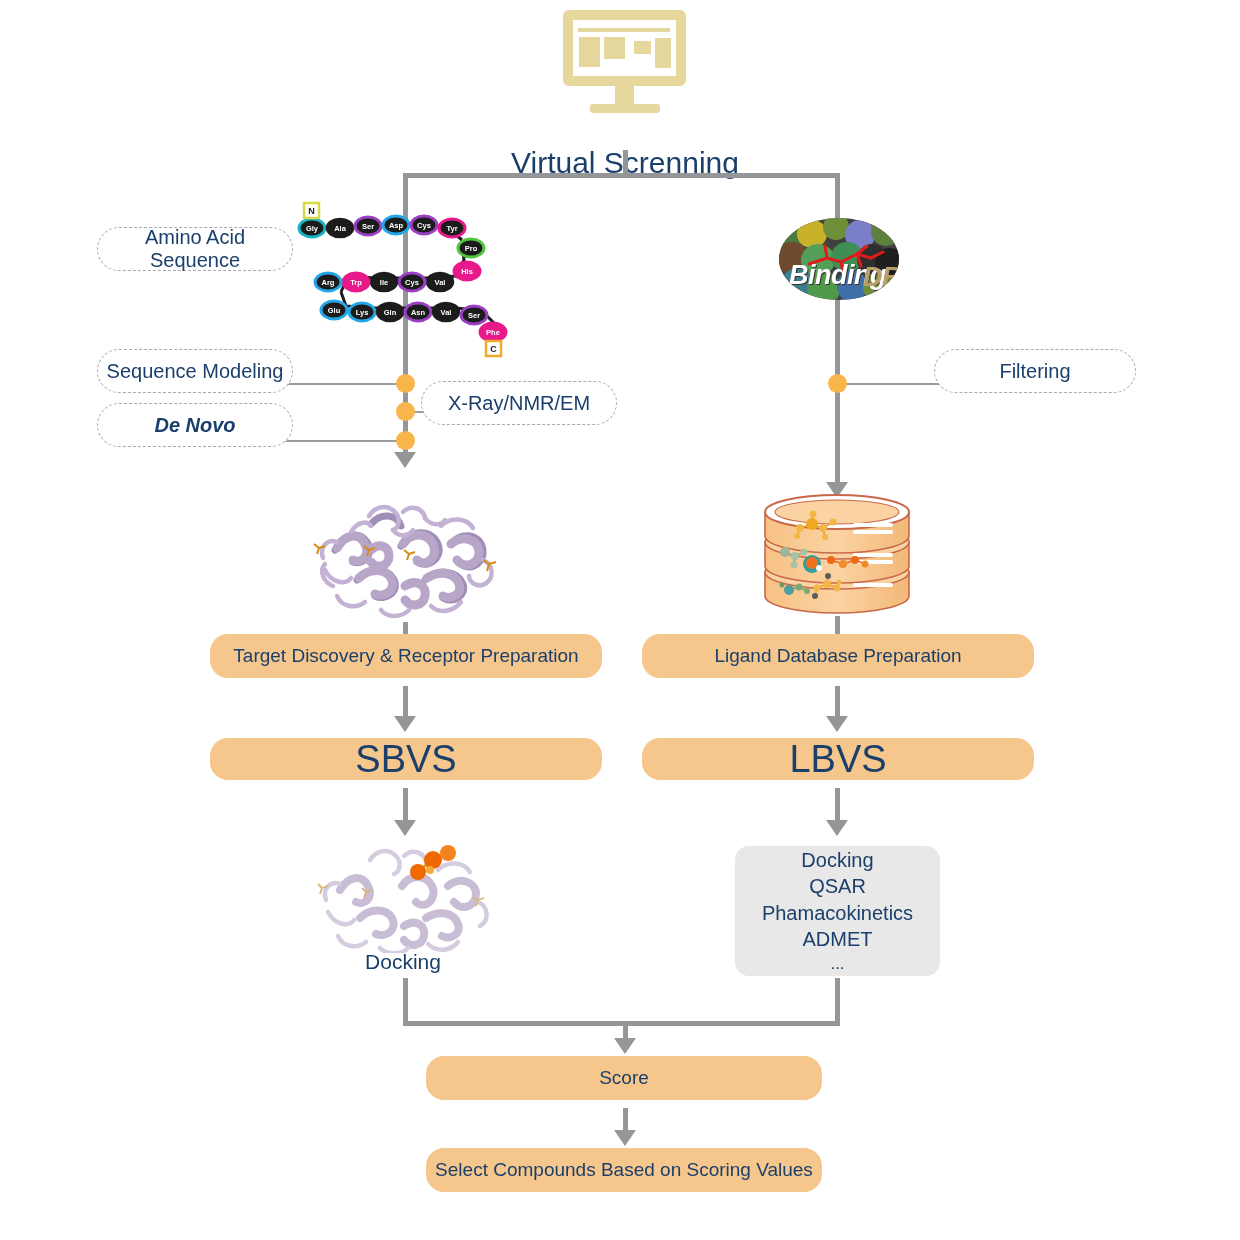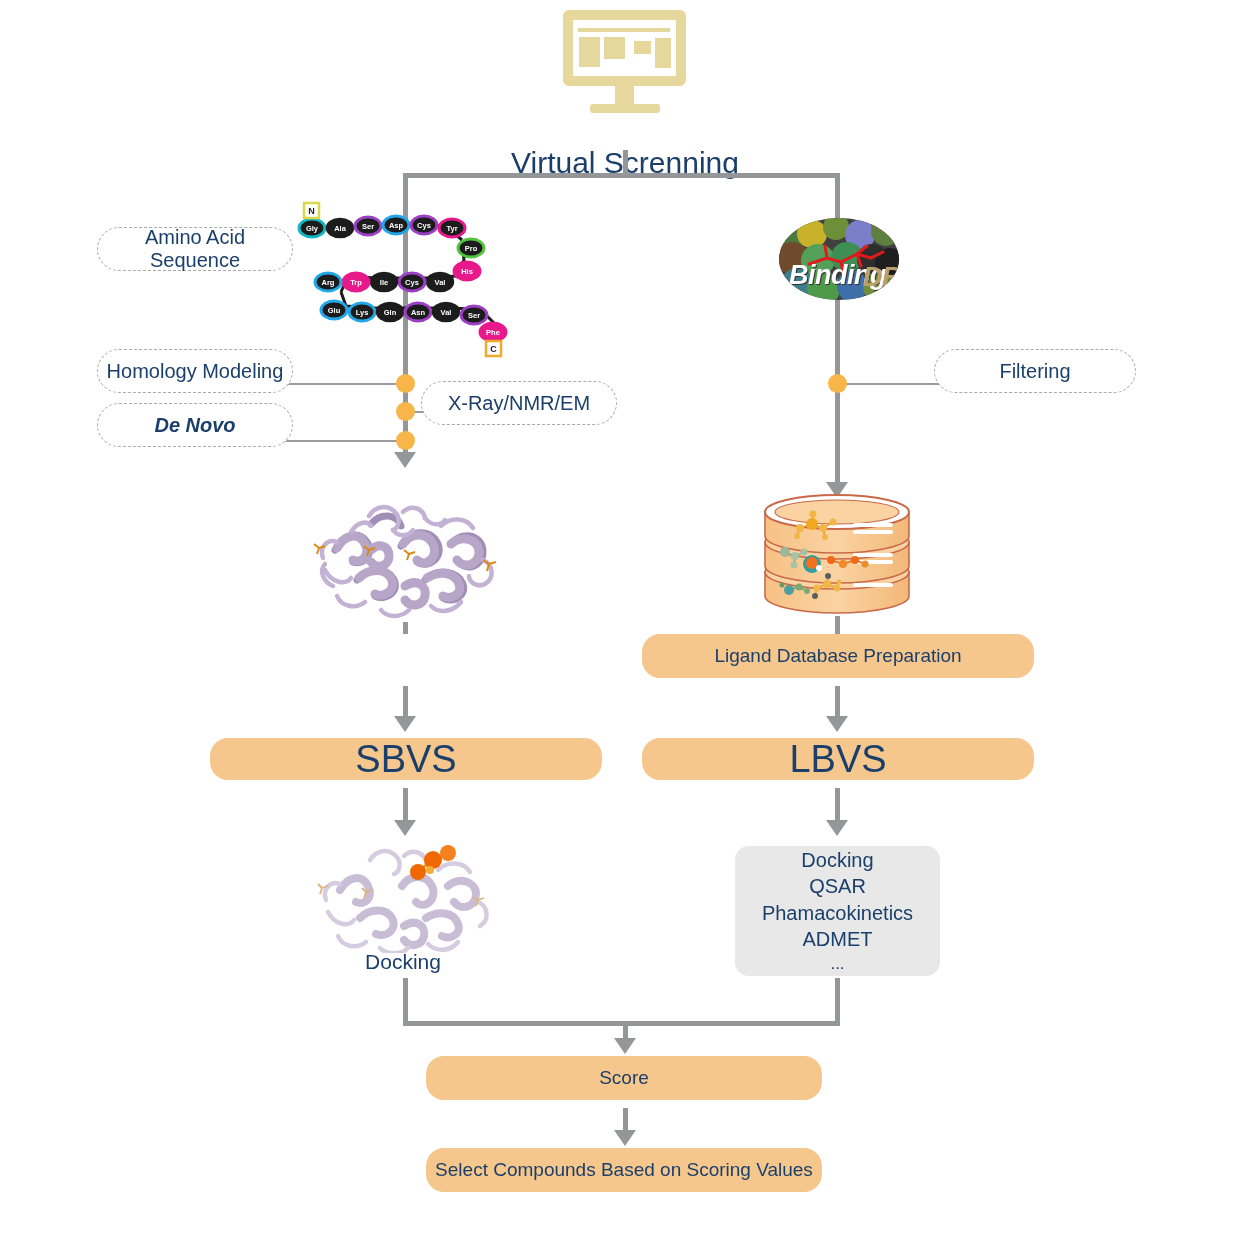--- a/index.html
+++ b/index.html
@@ -233,21 +233,21 @@
 
     <rect x="190" y="143" width="15" height="15" fill="#ffffff" stroke="#f0a92a" stroke-width="2.5"></rect>
     <text x="197.5" y="154" fill="#1c1c1c" font-family="Liberation Sans, sans-serif" font-size="9" font-weight="bold" text-anchor="middle">C</text>
   </svg>
 
   <div class="thinline" style="left:285px; top:383px; width:120px;"></div>
   <div class="thinline" style="left:285px; top:440px; width:120px;"></div>
   <div class="thinline" style="left:405px; top:411px; width:120px;"></div>
 
   <div class="dashpill" style="left:97px; top:349px; width:196px; height:44px;">
-    <span>Homology Modeling</span>
+    <span>Sequence Modeling</span>
   </div>
   <div class="dashpill italic" style="left:97px; top:403px; width:196px; height:44px;">
     <span>De Novo</span>
   </div>
   <div class="dashpill" style="left:421px; top:381px; width:196px; height:44px;">
     <span>X-Ray/NMR/EM</span>
   </div>
 
   <div class="orangedot" style="left:396px; top:374px;"></div>
   <div class="orangedot" style="left:396px; top:402px;"></div>
@@ -289,20 +289,23 @@
     <g fill="none" stroke="#d98a1a" stroke-width="2">
       <path d="M14,58 l-5,-4 M14,58 l-2,6 M14,58 l6,-2"></path>
       <path d="M64,60 l-5,-4 M64,60 l-2,6 M64,60 l6,-2"></path>
       <path d="M104,64 l-5,-4 M104,64 l-2,6 M104,64 l6,-2"></path>
       <path d="M184,74 l-6,-4 M184,74 l-2,7 M184,74 l7,-2"></path>
     </g>
   </svg>
 
   <div class="vline" style="left:403px; top:622px; width:5px; height:12px;"></div>
 
+  <div class="orangebox small" style="left:210px; top:634px; width:392px; height:44px;">
+    <span>Target Discovery &amp; Receptor Preparation</span>
+  </div>
 
   <div class="vline" style="left:403px; top:686px; width:5px; height:32px;"></div>
   <div class="arrowhead" style="left:394px; top:716px;"></div>
 
   <div class="orangebox big" style="left:210px; top:738px; width:392px; height:42px;">
     <span>SBVS</span>
   </div>
 
   <div class="vline" style="left:403px; top:788px; width:5px; height:34px;"></div>
   <div class="arrowhead" style="left:394px; top:820px;"></div>

